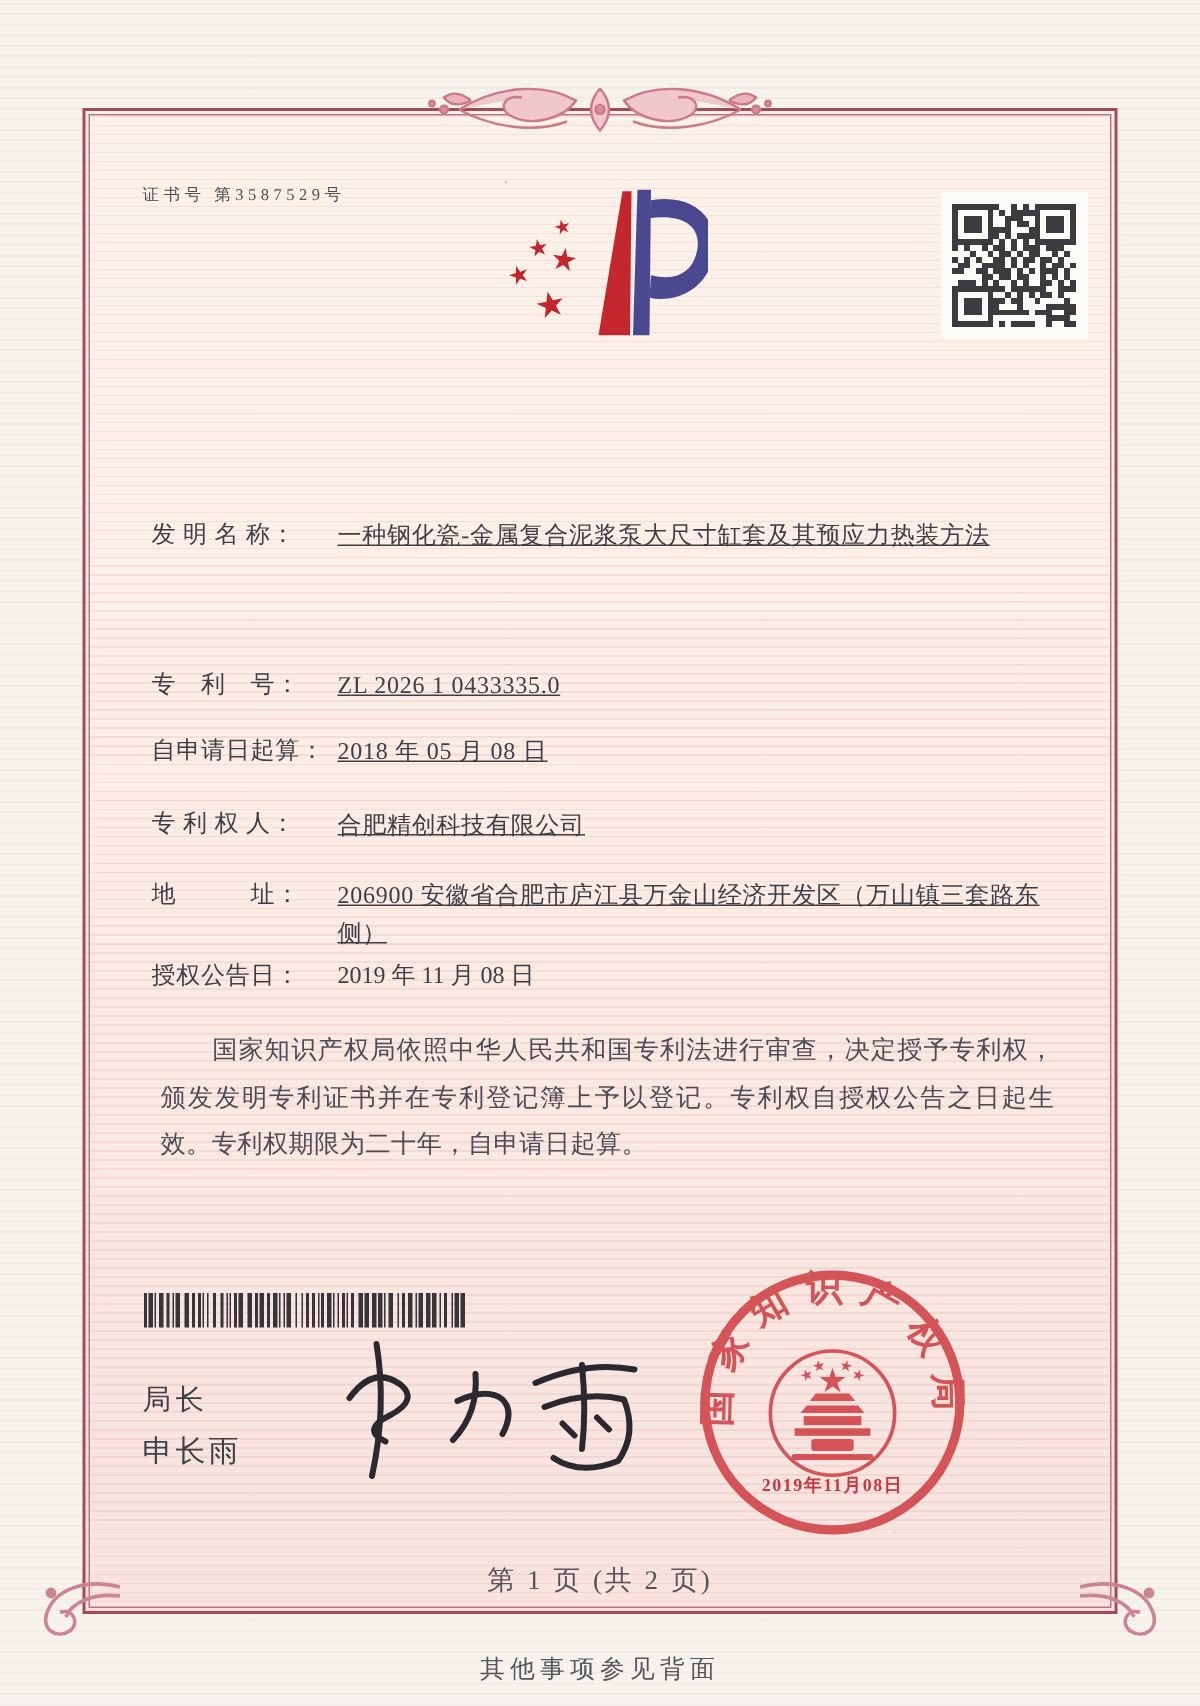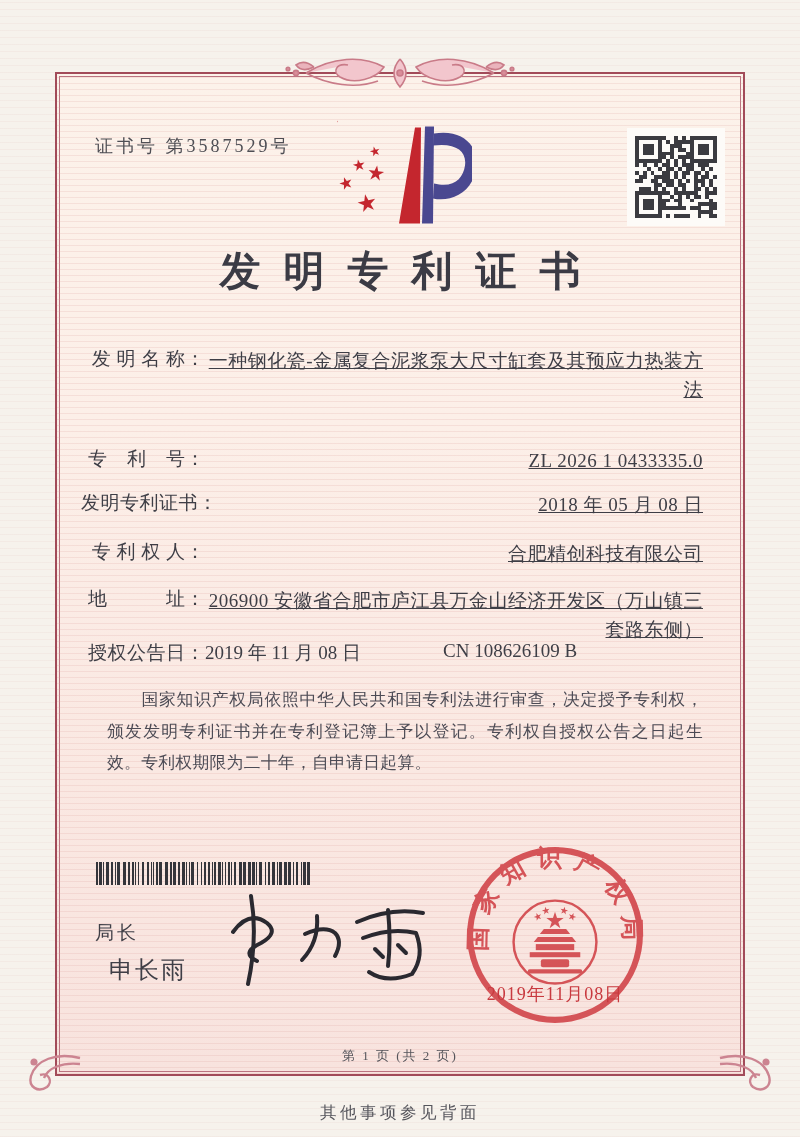--- a/index.html
+++ b/index.html
@@ -9,44 +9,44 @@
     background:repeating-linear-gradient(0deg, rgba(223,186,182,.14) 0 1px, transparent 1px 7px);}
   
   .frame{position:absolute;left:55px;top:72px;width:686px;height:1000px;
     border:2px solid #a24b59;
     background:linear-gradient(180deg,#fcf2ea 0%,#fcefe8 35%,#fae8e2 70%,#f8e3de 100%);}
   .frame::before{content:"";position:absolute;inset:2px;border:1px solid #bb7480;pointer-events:none;}
   .frame::after{content:"";position:absolute;inset:0;pointer-events:none;
     background:repeating-linear-gradient(0deg, rgba(219,156,152,.20) 0 1px, transparent 1px 6px);}
   .frame > *{position:absolute;z-index:2;}
 
-  .cert-no{left:38px;top:60px;font-size:18px;letter-spacing:3px;color:#4e4e54;}
+  .cert-no{left:38px;top:48px;font-size:11px;letter-spacing:3px;color:#4e4e54;}
   .logo{left:280px;top:46px;width:135px;height:118px;}
   .qr{left:570px;top:54px;width:98px;height:98px;}
   .title{left:0;top:170px;width:100%;text-align:center;font-size:41px;font-weight:600;
     color:#3b3b45;letter-spacing:23px;text-indent:23px;}
 
-  .row{left:24px;right:40px;display:flex;align-items:flex-start;font-size:19px;color:#3e3e46;text-align:right;}
+  .row{left:44px;right:40px;display:flex;align-items:flex-start;font-size:16px;color:#3e3e46;}
   .row .lab{flex:0 0 124px;letter-spacing:.5px;white-space:nowrap;}
   .row .val{flex:1;letter-spacing:.5px;line-height:1.55;text-decoration:underline;}
   .r1{top:272px}.r2{top:327px}.r3{top:372px}.r4{top:416px}.r5{top:465px}.r6{top:512px}
   .r7{top:566px}
   .r7 .pair{display:flex;}
   .r7 .pair.first{width:362px;}
   .paras{left:36px;right:26px;top:596px;font-size:16.8px;line-height:1.88;color:#4c4b55;}
   .paras p{margin:14px;text-indent:2.05em;text-align:justify;letter-spacing:.3px;}
 
   .barcode{left:38px;top:787px;width:222px;height:25px;}
   .officer-title{left:38px;top:846px;font-size:19px;letter-spacing:3px;color:#3f3f47;font-family:"Liberation Sans","DejaVu Sans",sans-serif;}
-  .officer-name{left:38px;top:880px;font-size:24px;letter-spacing:2px;color:#3f3f47;font-family:Liberation Sans, sans-serif;margin-left:14px;}
+  .officer-name{left:38px;top:880px;font-size:20px;letter-spacing:2px;color:#3f3f47;font-family:Liberation Sans, sans-serif;}
   .signature{left:148px;top:812px;width:236px;height:104px;}
   .seal{left:404px;top:767px;width:188px;height:188px;opacity:.92;}
   .seal-date{left:404px;top:908px;width:188px;text-align:center;color:#c8393f;
-    font-size:18px;font-weight:400;letter-spacing:1px;z-index:3;}
-  .page-num{left:0;bottom:9px;width:100%;text-align:center;font-size:13px;color:#54545a;letter-spacing:2px;}
+    font-size:12px;font-weight:700;letter-spacing:1px;z-index:3;}
+  .page-num{left:0;bottom:9px;width:100%;text-align:center;font-size:18px;color:#54545a;letter-spacing:2px;}
 
   .ornament-top{position:absolute;left:244px;top:49px;width:312px;height:48px;z-index:3;}
   .corner-fl{position:absolute;top:1050px;width:58px;height:46px;z-index:3;}
   .corner-fl.left{left:24px;}
   .corner-fl.right{left:718px;transform:scaleX(-1);}
   .footer-note{position:absolute;left:0;top:1088px;width:100%;text-align:center;
     font-size:16.5px;color:#55555c;letter-spacing:3.5px;margin-top:14px;}
 </style>
 </head>
 <body>
@@ -348,49 +348,47 @@
         <rect x="10" y="22" width="1" height="1" fill="#3b3b40"></rect>
         <rect x="12" y="22" width="1" height="1" fill="#3b3b40"></rect>
         <rect x="13" y="22" width="1" height="1" fill="#3b3b40"></rect>
         <rect x="14" y="22" width="1" height="1" fill="#3b3b40"></rect>
         <rect x="15" y="22" width="1" height="1" fill="#3b3b40"></rect>
         <rect x="18" y="22" width="1" height="1" fill="#3b3b40"></rect>
         <rect x="21" y="22" width="1" height="1" fill="#3b3b40"></rect>
         <rect x="22" y="22" width="1" height="1" fill="#3b3b40"></rect>
       </svg>
 
-    <div class="title">发明专利证书</div>
 
     <div class="row r1">
       <span class="lab">发 明 名 称：</span>
       <span class="val">一种钢化瓷-金属复合泥浆泵大尺寸缸套及其预应力热装方法</span>
     </div>
     <div class="row r3">
       <span class="lab">专　利　号：</span>
       <span class="val">ZL 2026 1 0433335.0</span>
     </div>
     <div class="row r4">
-      <span class="lab">发明专利证书：</span>
+      <span class="lab">自申请日起算：</span>
       <span class="val">2018 年 05 月 08 日</span>
     </div>
     <div class="row r5">
       <span class="lab">专 利 权 人：</span>
       <span class="val">合肥精创科技有限公司</span>
     </div>
     <div class="row r6">
       <span class="lab">地　　　址：</span>
       <span class="val">206900 安徽省合肥市庐江县万金山经济开发区（万山镇三套路东侧）</span>
     </div>
     <div class="row r7">
       <span class="pair first">
         <span class="lab">授权公告日：</span>
         <span>2019 年 11 月 08 日</span>
       </span>
       <span class="pair">
-        <span>CN 108626109 B</span>
       </span>
     </div>
 
     <div class="paras">
       <p>国家知识产权局依照中华人民共和国专利法进行审查，决定授予专利权，颁发发明专利证书并在专利登记簿上予以登记。专利权自授权公告之日起生效。专利权期限为二十年，自申请日起算。</p>
     </div>
 
     <svg class="barcode" id="barcode" viewBox="0 0 222 25" preserveAspectRatio="none">
         <rect x="1" y="1" width="2" height="23" fill="#35353b"></rect>
         <rect x="4" y="1" width="3" height="23" fill="#35353b"></rect>

